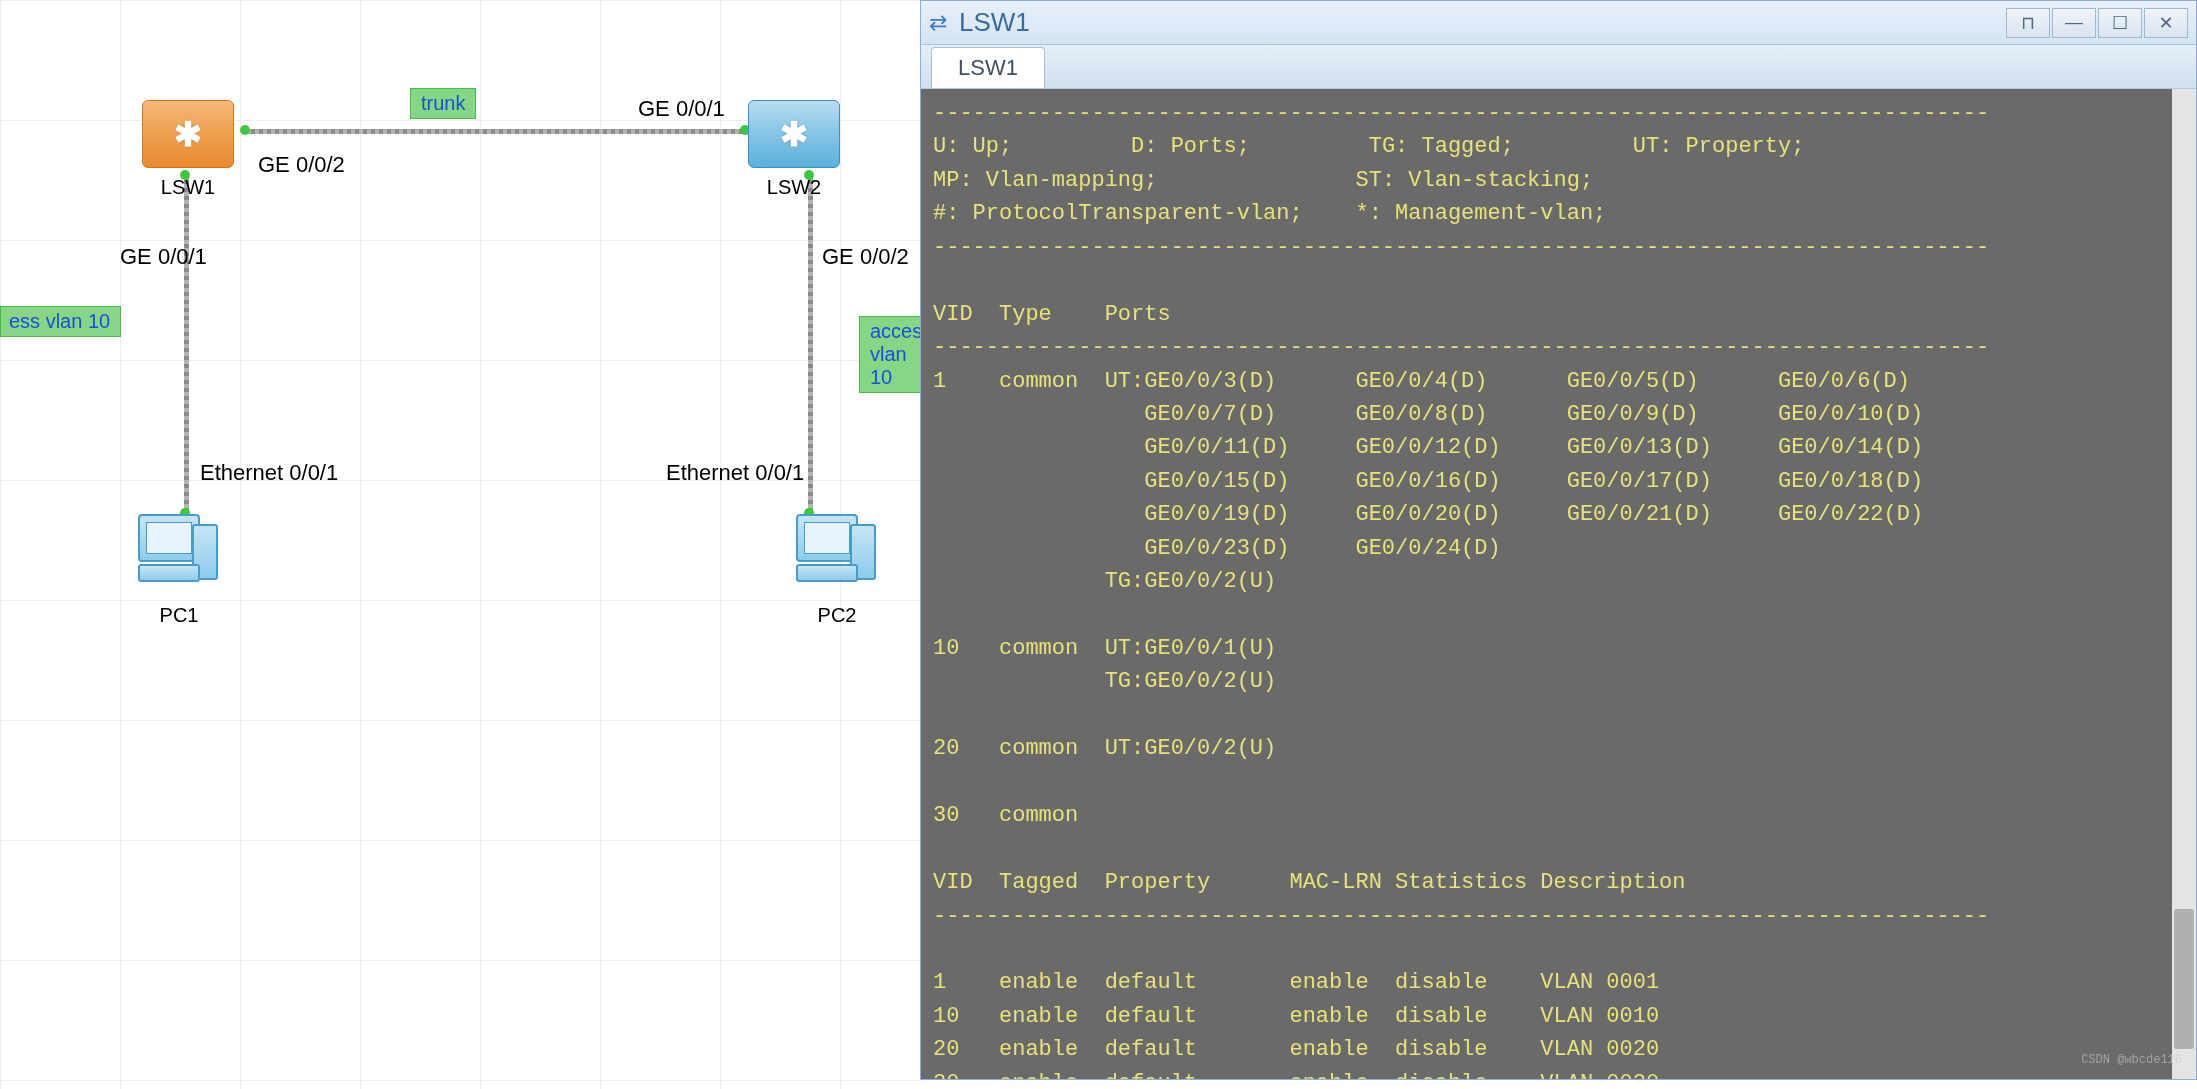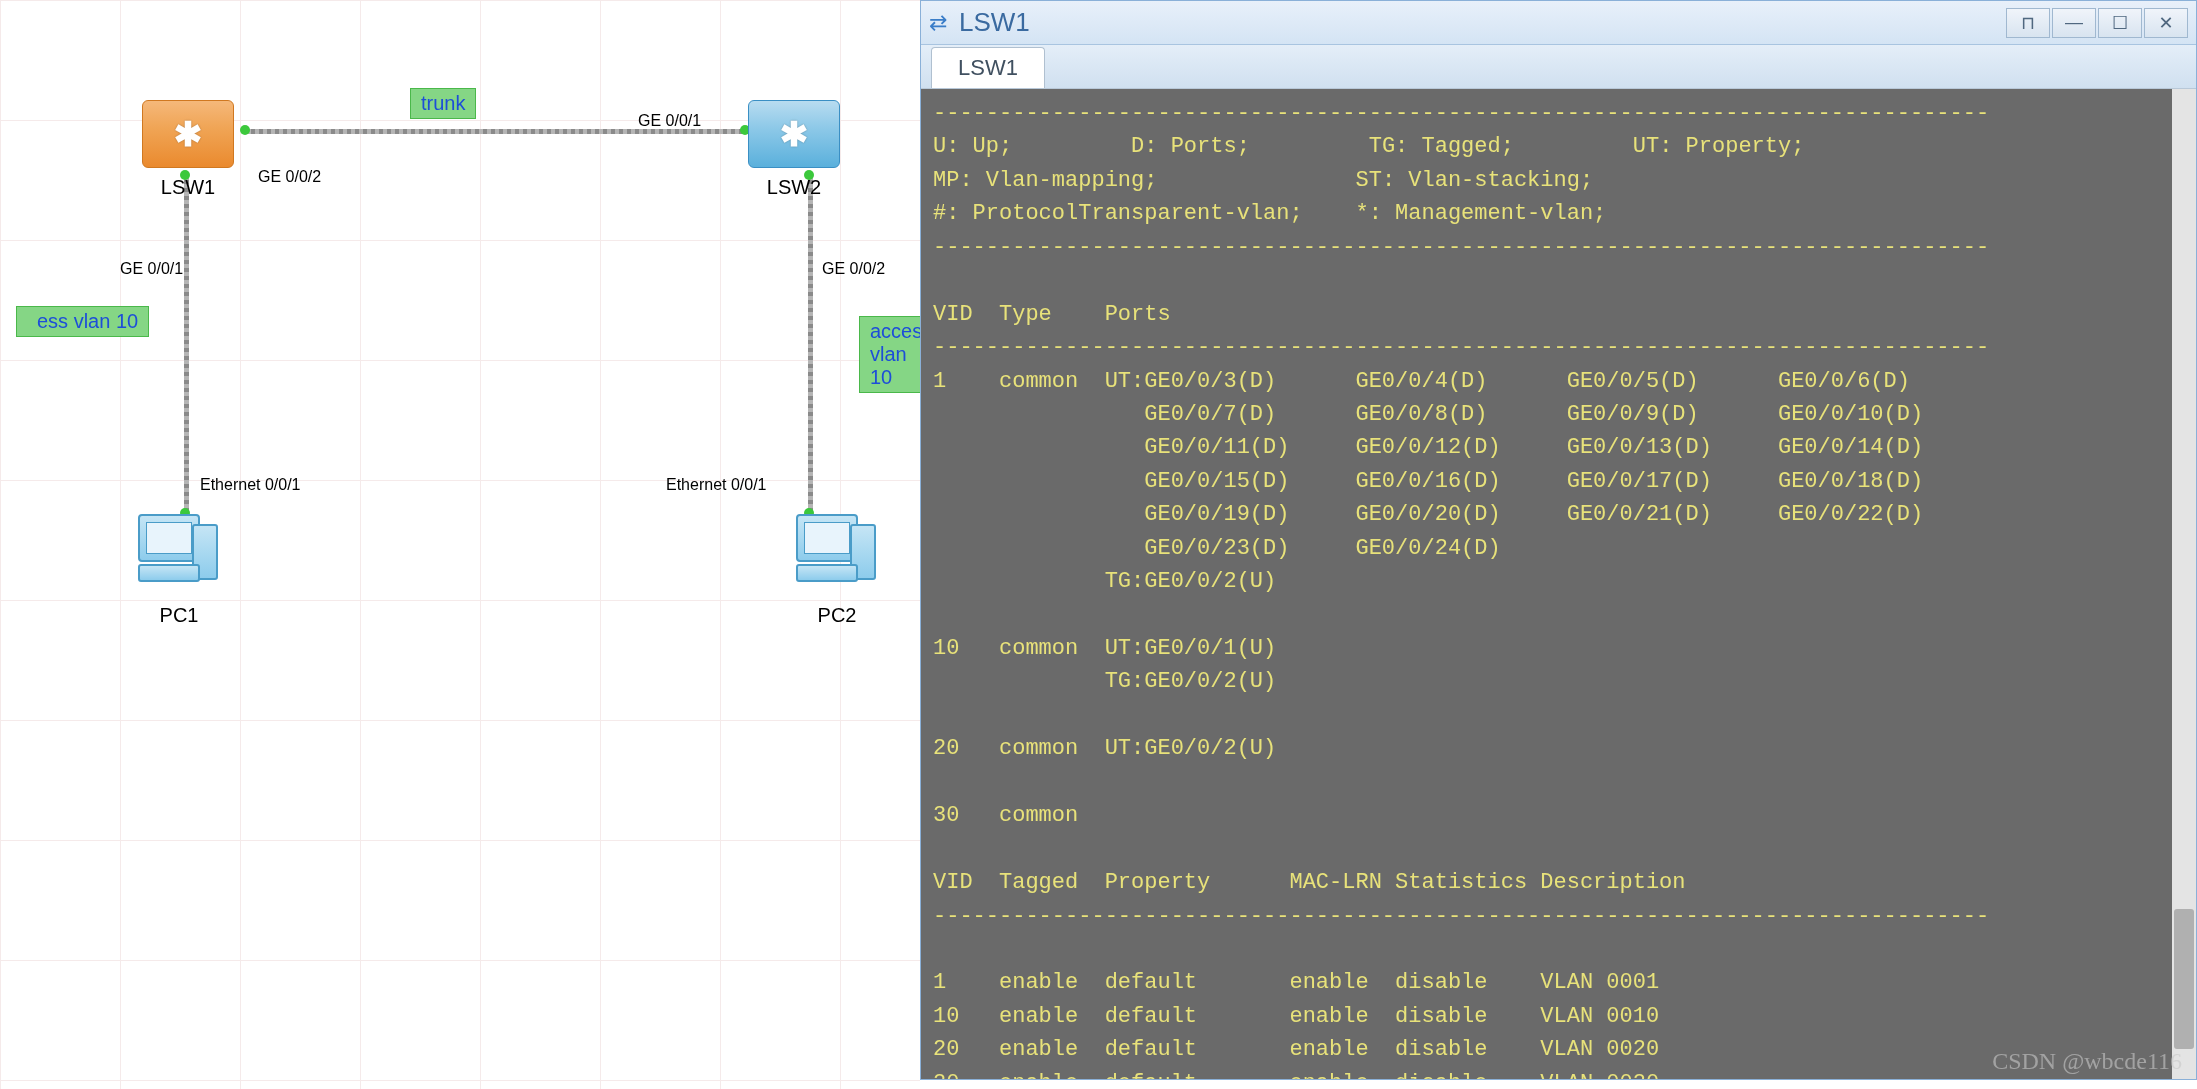--- a/index.html
+++ b/index.html
@@ -109,36 +109,35 @@
         0deg, #8a8a8a, #8a8a8a 4px, #b5b5b5 4px, #b5b5b5 8px
       ); }
     .port-dot {
       position: absolute;
       width: 10px; height: 10px;
       background: #3cc83c;
       border-radius: 50%;
     }
     .port-label {
       position: absolute;
-      font-size: 16px;
+      font-size: 22px;
       color: #000;
       white-space: nowrap;
-      margin-top: 16px;
     }
     .badge {
       position: absolute;
       background: #85d685;
       border: 1px solid #4ab84a;
       padding: 3px 10px;
       font-size: 20px;
       color: #1d4ed8;
     }
     .badge-partial-left {
-      left: 16px;
-      padding-left: 20px;
+      left: 0;
+      padding-left: 8px;
     }
     
     .term-window {
       position: absolute;
       left: 920px;
       top: 0;
       width: 1277px;
       height: 1080px;
       background: #cfe3f5;
       border: 1px solid #8ab0d8;
@@ -202,24 +201,24 @@
       overflow: hidden;
       position: relative;
     }
     .dash-line {
       color: #e8e27a;
       letter-spacing: 0;
     }
     .watermark {
       position: absolute;
       right: 14px;
-      bottom: 4px;
-      font-size: 24px;
+      bottom: 12px;
+      font-size: 12px;
       color: rgba(200,200,200,0.6);
-      font-family: Liberation Serif, serif;
+      font-family: Liberation Mono, monospace;
     }
     .scrollbar-v {
       position: absolute;
       right: 0;
       top: 88px;
       width: 24px;
       bottom: 0;
       background: #e4e4e4;
     }
     .scrollbar-thumb {

